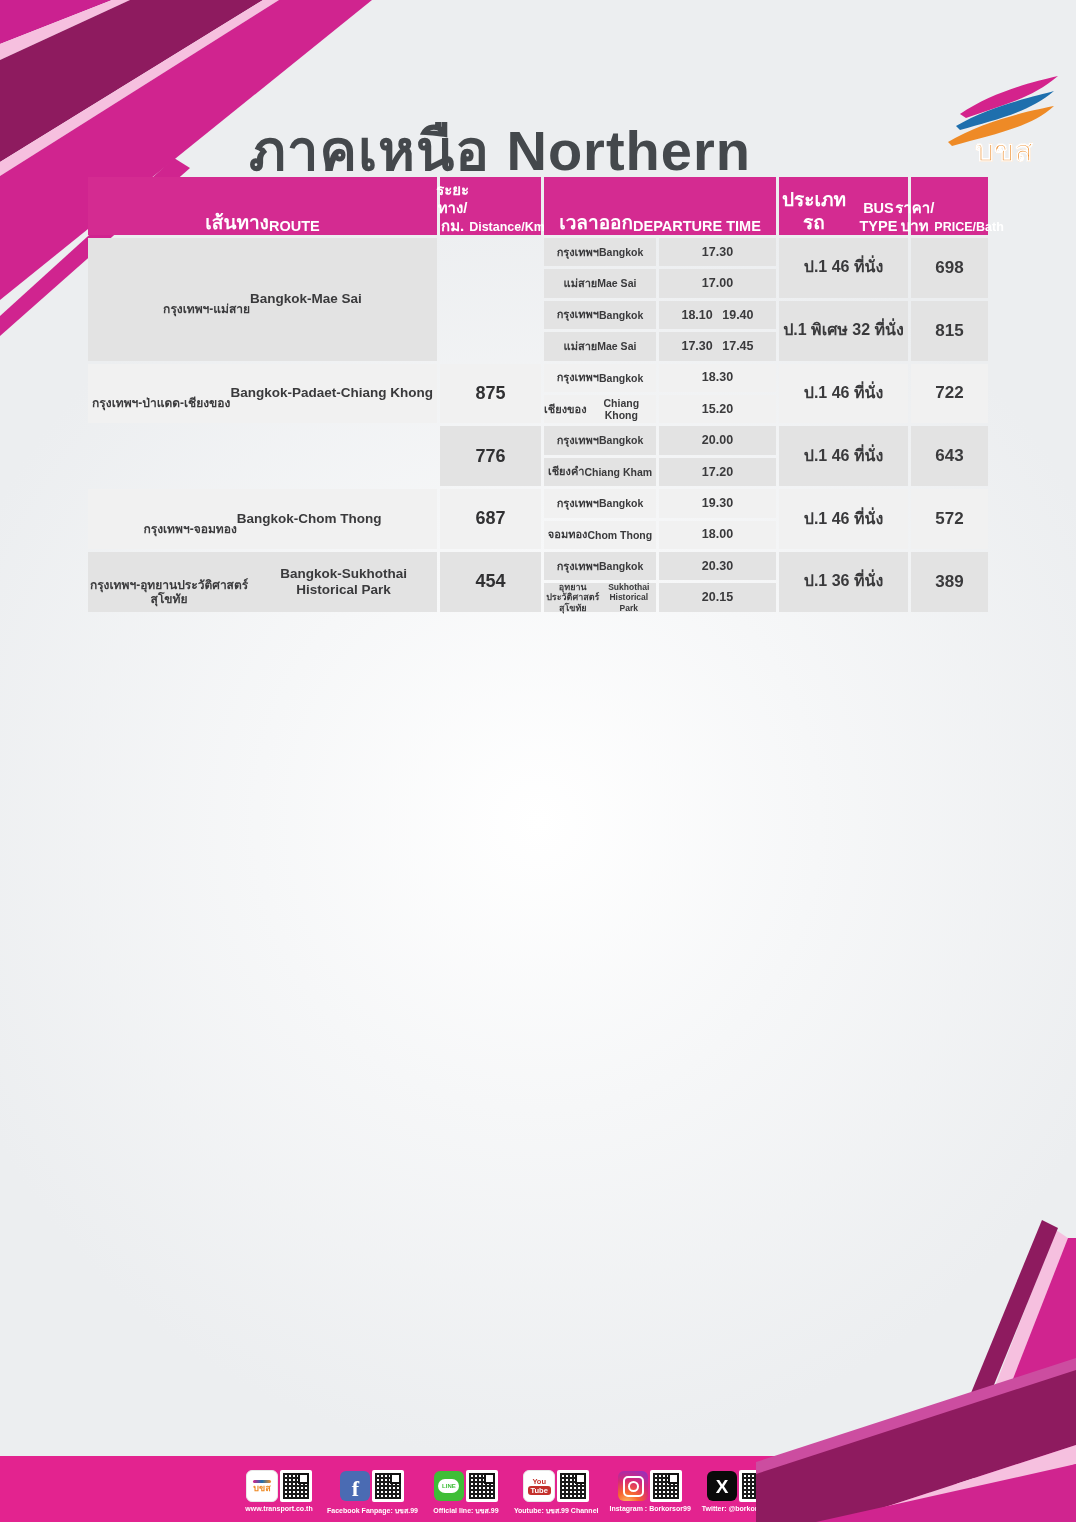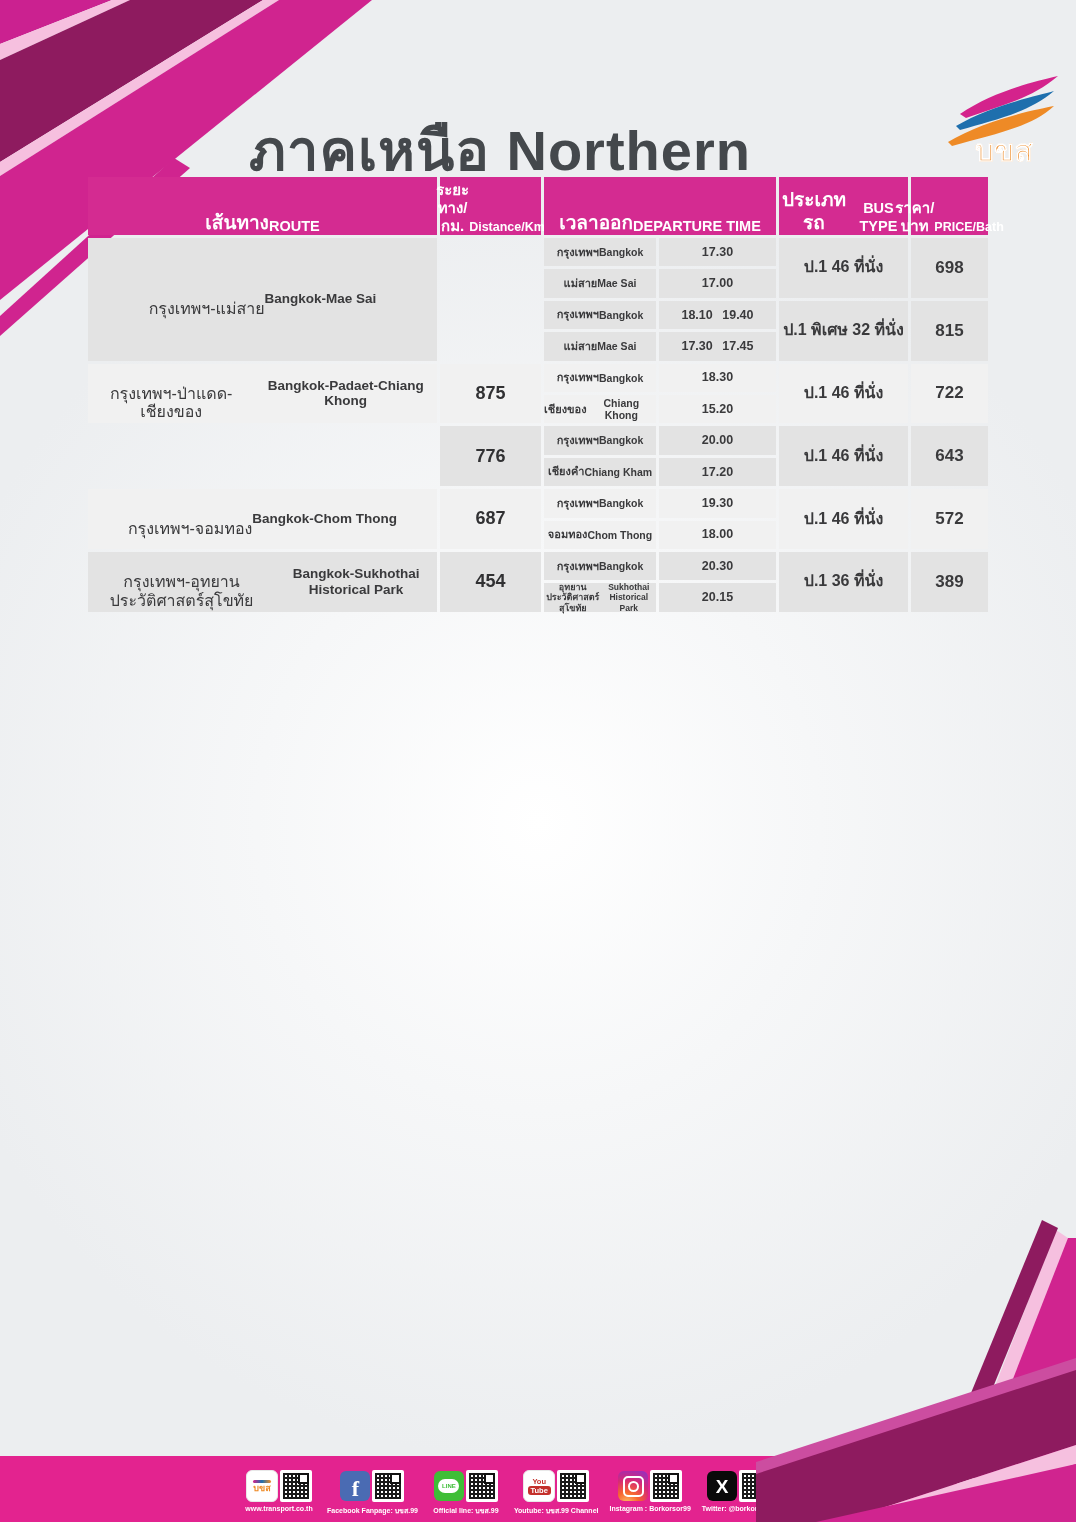--- a/index.html
+++ b/index.html
@@ -27,21 +27,21 @@
     grid-template-rows:58px repeat(12,28.4px);gap:3px;
   }
   .hcell{background:#d42b91;color:#fff;display:flex;flex-direction:row;align-items:flex-end;justify-content:center;line-height:1.2;text-align:center;}
   .h-th{font-size:19px;font-weight:bold;}
   .h-en{font-size:14.5px;font-weight:bold;}
   .hc-sm .h-th{font-size:15px;}
   .hc-sm .h-en{font-size:12.5px;}
   .cell{display:flex;flex-direction:row;align-items:center;justify-content:center;line-height:1.18;text-align:center;color:#3a3a3c;}
   .bg-a{background:#e3e3e3;}
   .bg-b{background:#f1f1f1;}
-  .th-lg{font-size:16px;font-weight:normal;margin-top:20px;}
+  .th-lg{font-size:12px;font-weight:bold;margin-top:20px;}
   .en-md{font-size:13.5px;font-weight:bold;}
   .num{font-size:18px;font-weight:bold;color:#313133;}
   .loc-th{font-size:11px;font-weight:bold;}
   .loc-en{font-size:10.5px;font-weight:bold;}
   .small .loc-th{font-size:9px;}
   .small .loc-en{font-size:8.5px;}
   .time{font-size:12.5px;font-weight:bold;word-spacing:6px;}
   .bus{font-size:16px;font-weight:bold;}
   .price{font-size:17px;font-weight:bold;}
   

